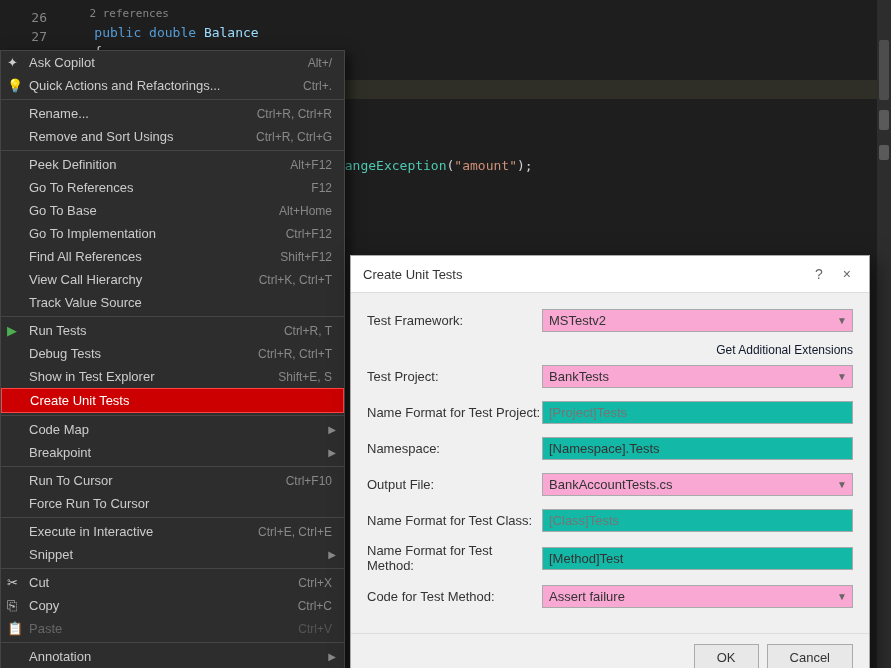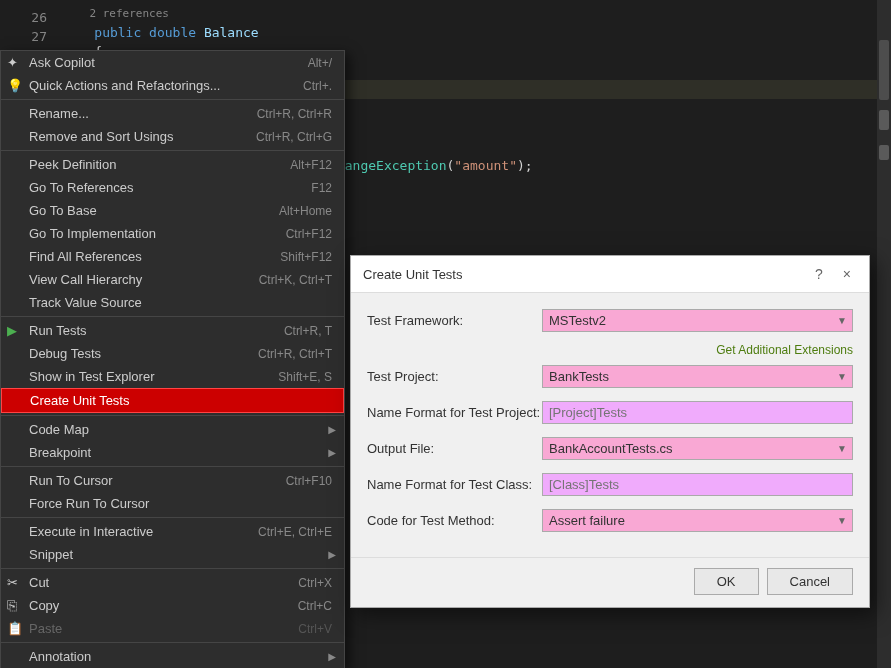--- a/index.html
+++ b/index.html
@@ -224,34 +224,34 @@
       top: 50%;
       transform: translateY(-50%);
       font-size: 10px;
       color: #666;
       pointer-events: none;
     }
 
     .dialog-input {
       width: 100%;
       padding: 3px 6px;
-      background: #f0abfc;
+      background: #14b8a6;
       border: 1px solid #aaa;
       font-size: 13px;
       color: #333;
     }
 
     .dialog-link-row {
       display: flex;
       justify-content: flex-end;
       margin-bottom: 6px;
     }
 
     .dialog-link {
-      color: #4d7c0f;
+      color: #0f172a;
       font-size: 12px;
       cursor: pointer;
       text-decoration: none;
     }
 
     .dialog-footer {
       display: flex;
       justify-content: flex-end;
       gap: 8px;
       padding: 10px 16px 12px;
@@ -498,37 +498,49 @@
         </div>
       </div>
 
       <div class="dialog-row">
         <span class="dialog-label">Name Format for Test Project:</span>
         <div class="dialog-control">
           <input type="text" class="dialog-input" placeholder="[Project]Tests" value="" style="">
         </div>
       </div>
 
+      <div class="dialog-row">
+        <span class="dialog-label">Namespace:</span>
+        <div class="dialog-control">
+          <input type="text" class="dialog-input" value="[Namespace].Tests" style="">
+        </div>
+      </div>
 
       <div class="dialog-row">
         <span class="dialog-label">Output File:</span>
         <div class="select-wrapper dialog-control">
           <select class="dialog-select">
             <option value="BankAccountTests.cs">BankAccountTests.cs</option>
           </select>
         </div>
       </div>
 
       <div class="dialog-row">
         <span class="dialog-label">Name Format for Test Class:</span>
         <div class="dialog-control">
           <input type="text" class="dialog-input" placeholder="[Class]Tests" value="" style="">
         </div>
       </div>
 
+      <div class="dialog-row">
+        <span class="dialog-label">Name Format for Test Method:</span>
+        <div class="dialog-control">
+          <input type="text" class="dialog-input" value="[Method]Test" style="">
+        </div>
+      </div>
 
       <div class="dialog-row">
         <span class="dialog-label">Code for Test Method:</span>
         <div class="select-wrapper dialog-control">
           <select class="dialog-select">
             <option value="Assert failure">Assert failure</option>
           </select>
         </div>
       </div>
 

